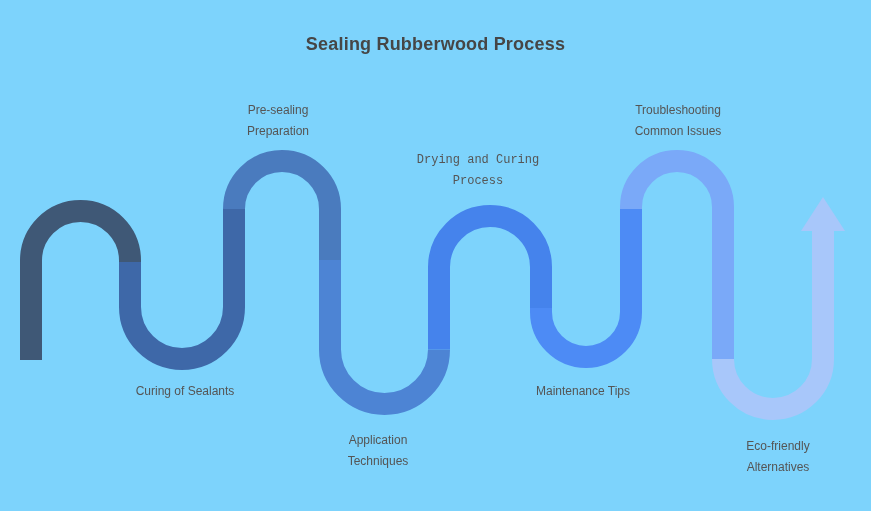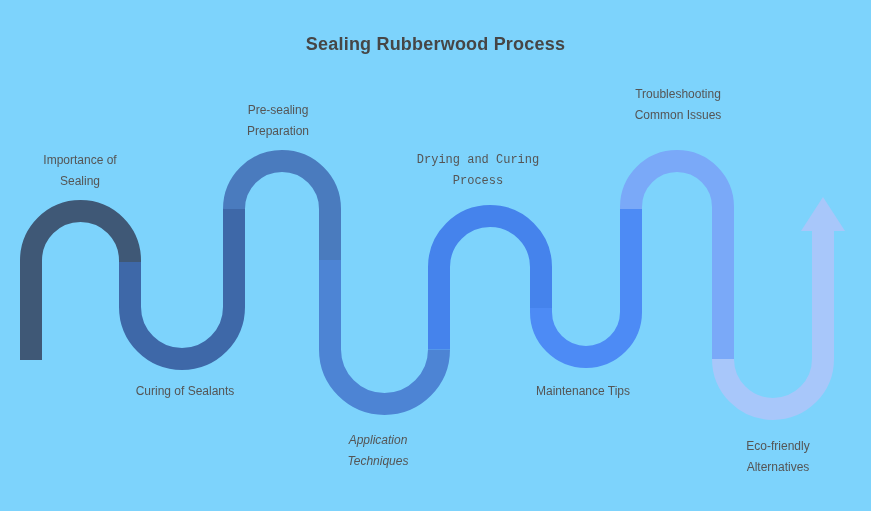--- a/index.html
+++ b/index.html
@@ -55,29 +55,28 @@
       <path d="M 234 208 L 234 209 A 48 48 0 0 1 330 209 L 330 260" stroke="#4A7BBE"></path>
       <path d="M 330 260 L 330 349.5 A 54.5 54.5 0 0 0 439 349.5" stroke="#4D84D4"></path>
       <path d="M 439 349.5 L 439 267 A 51 51 0 0 1 541 267 L 541 308" stroke="#4583EC"></path>
       <path d="M 541 308 L 541 312 A 45 45 0 0 0 631 312 L 631 209" stroke="#4D8BF5"></path>
       <path d="M 631 209 L 631 207 A 46 46 0 0 1 723 207 L 723 360" stroke="#7AA9F8"></path>
       <path d="M 723 360 L 723 359 A 50 50 0 0 0 823 359 L 823 229" stroke="#A8C7FA"></path>
     </g>
     <polygon points="801,231 845,231 823,197" fill="#A8C7FA"></polygon>
   </svg>
 
-  <div class="step-label" style="left:80px;  top:150px; width:112px;">Importance of Sealing</div>
 
   <div class="step-label nowrap" style="left:185px; top:381px;">Curing of Sealants</div>
 
   <div class="step-label" style="left:278px; top:100px; width:110px;">Pre-sealing Preparation</div>
 
-  <div class="step-label" style="left:378px; top:430px; width:110px;font-style:italic;">Application Techniques</div>
+  <div class="step-label" style="left:378px; top:430px; width:110px;">Application Techniques</div>
 
   <div class="step-label" style="left:478px; top:150px; width:150px;font-family:Liberation Mono, monospace;">Drying and Curing Process</div>
 
   <div class="step-label nowrap" style="left:583px; top:381px;">Maintenance Tips</div>
 
-  <div class="step-label" style="left:678px; top:84px; width:135px;">Troubleshooting Common Issues</div>
+  <div class="step-label" style="left:678px; top:100px; width:135px;">Troubleshooting Common Issues</div>
 
   <div class="step-label" style="left:778px; top:430px; width:110px;margin-top:6px;">Eco-friendly Alternatives</div>
 
 </div>
 
 </body></html>

